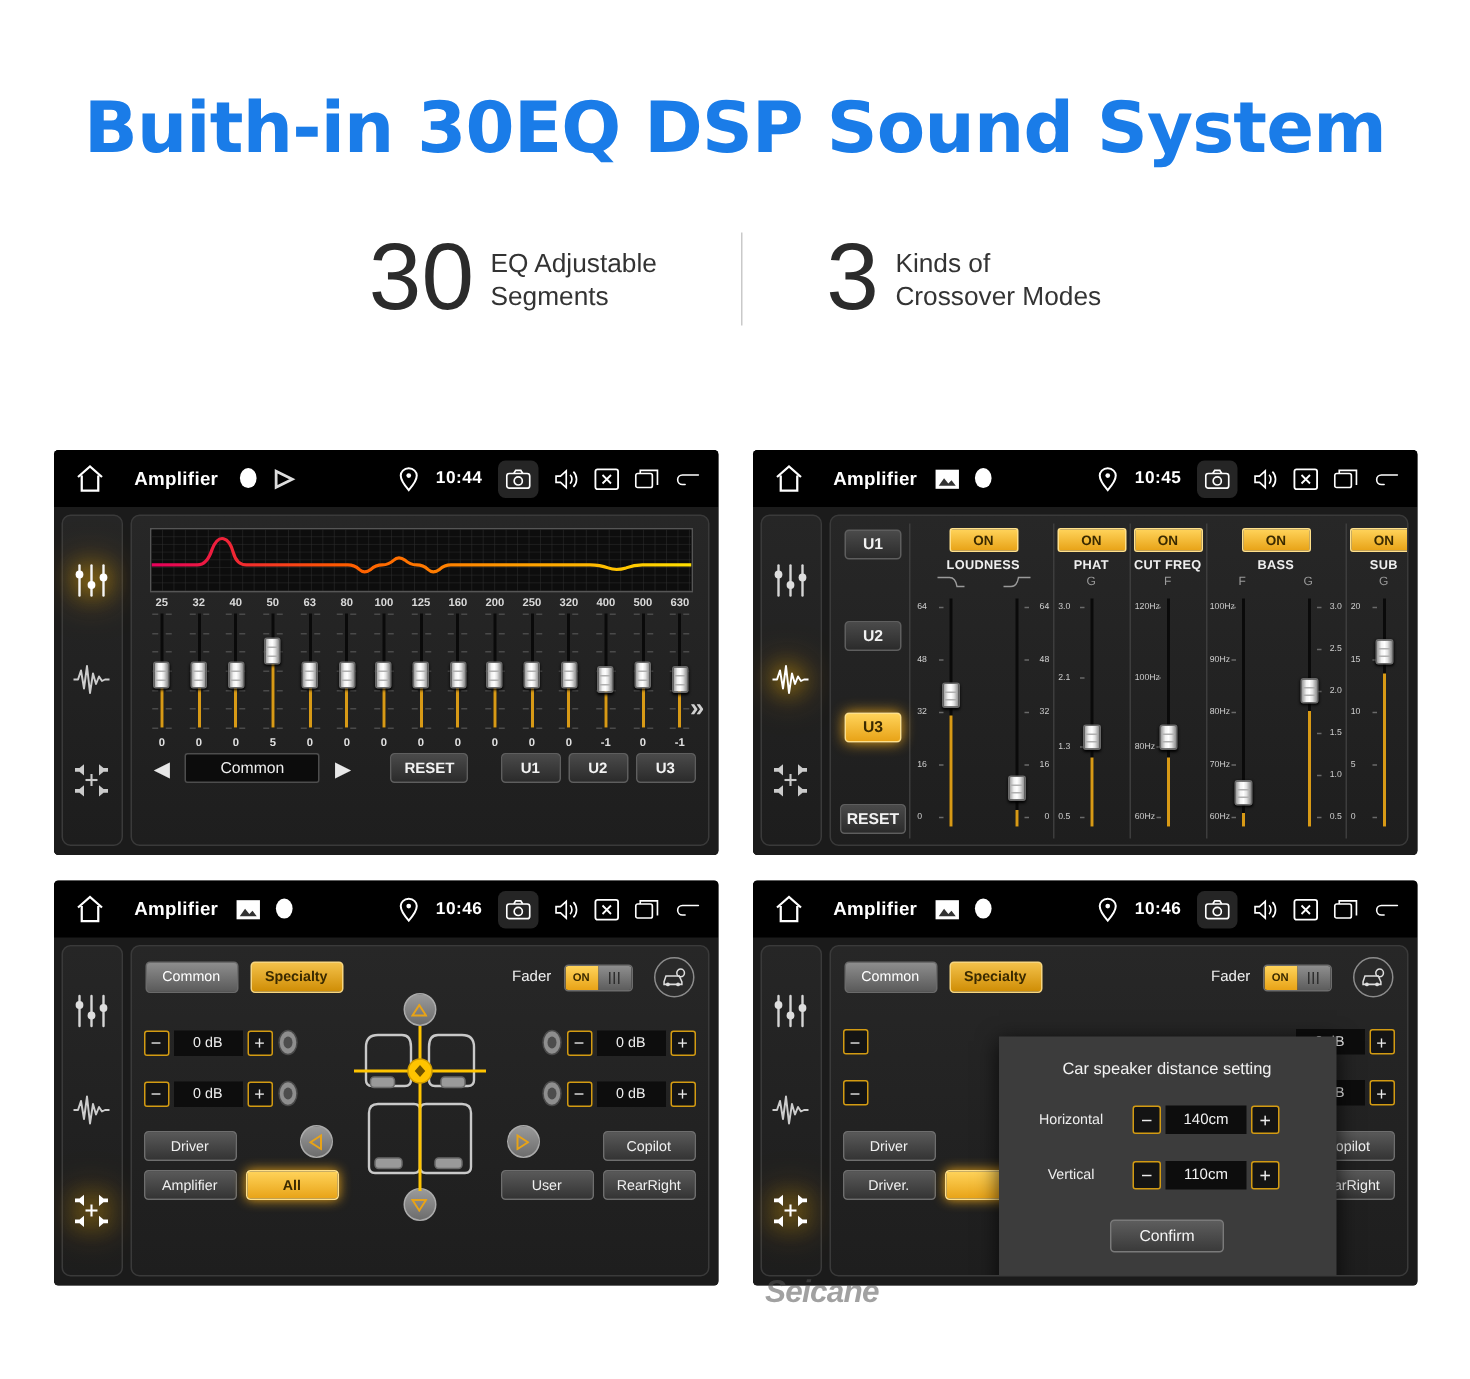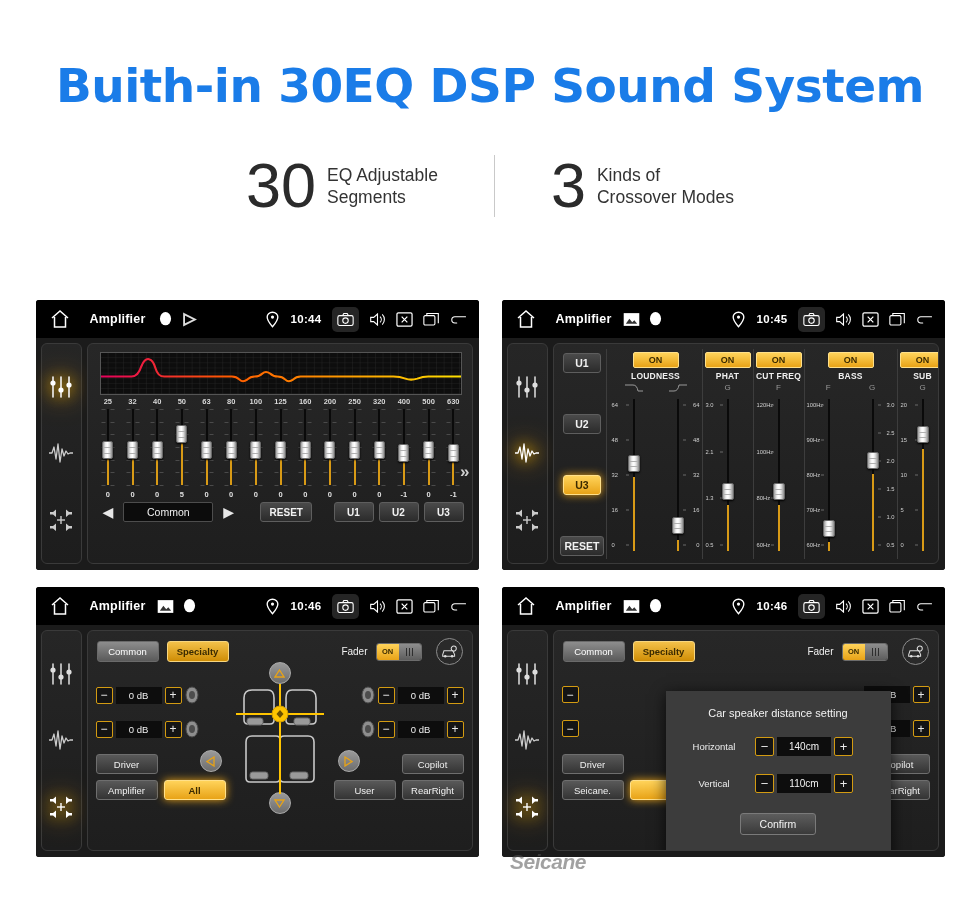--- a/index.html
+++ b/index.html
@@ -1615,21 +1615,21 @@
               <span class="db-pm">+</span>
             </div>
 
             <div class="nav-circ" style="left:50%; margin-left:-11px; top:124px;">
               <svg width="11" height="9" viewBox="0 0 11 9">
                   <path d="M5.5 8 L10 1 H1 Z" fill="none" stroke="#9a9a9a" stroke-width="1.3"></path>
                 </svg>
             </div>
 
             <span class="fd-btn" style="left:8px; top:86px;">Driver</span>
-            <span class="fd-btn" style="left:8px; top:112px;">Seicane.</span>
+            <span class="fd-btn" style="left:8px; top:112px;">Driver.</span>
             <span class="fd-btn on" style="left:76px; top:112px;"></span>
             <span class="fd-btn" style="right:8px; top:86px;">Copilot</span>
             <span class="fd-btn" style="right:76px; top:112px;"></span>
             <span class="fd-btn" style="right:8px; top:112px;">RearRight</span>
           </div>
 
           <div class="dialog">
             <div class="dlg-title">Car speaker distance setting</div>
             <div class="dlg-row">
               <span class="dlg-lbl">Horizontal</span>

